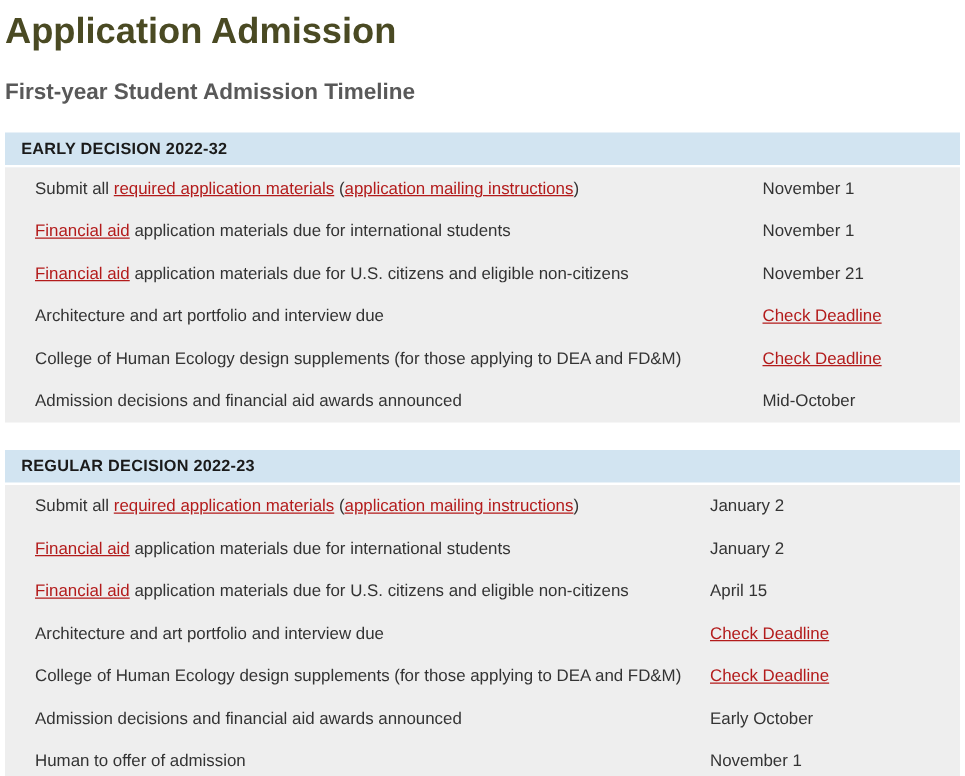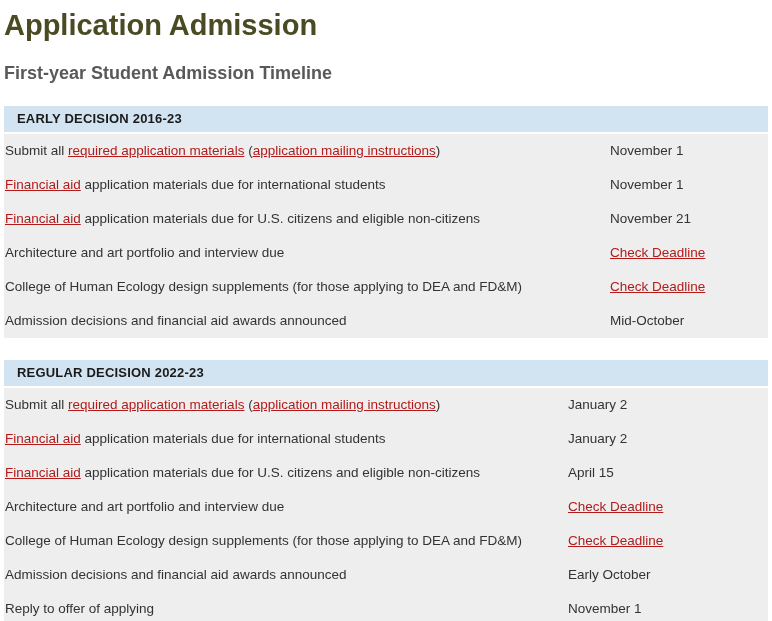--- a/index.html
+++ b/index.html
@@ -47,21 +47,21 @@
     background: var(--row-bg, #eeeeee);
   }
   .row {
     display: flex;
     align-items: center;
     height: 34px;
     font-size: 13.5px;
     color: var(--text-color, #333333);
   }
   .cell-label {
-    padding-left: 1px;
+    padding-left: 24px;
     box-sizing: border-box;
     white-space: nowrap;
     overflow: hidden;
   }
   .cell-date {
     box-sizing: border-box;
     white-space: nowrap;
   }
   
   .t0 .cell-label { width: 606px; }
@@ -73,21 +73,21 @@
   }
 </style>
 </head>
 <body>
 
 <div class="page">
   <h1 class="page-title">Application Admission</h1>
   <h2 class="page-subtitle">First-year Student Admission Timeline</h2>
   <div class="tables-wrap" id="tables">
       <section class="timeline-table t0">
-        <div class="table-header">EARLY DECISION 2016-23</div>
+        <div class="table-header">EARLY DECISION 2022-32</div>
         <div class="table-body">
           <div class="row">
             <div class="cell-label"><span>Submit all </span><a class="lnk">required application materials</a><span> (</span><a class="lnk">application mailing instructions</a><span>)</span></div>
             <div class="cell-date"><span>November 1</span></div>
           </div>
           <div class="row">
             <div class="cell-label"><a class="lnk">Financial aid</a><span> application materials due for international students</span></div>
             <div class="cell-date"><span>November 1</span></div>
           </div>
           <div class="row">
@@ -129,19 +129,19 @@
           </div>
           <div class="row">
             <div class="cell-label"><span>College of Human Ecology design supplements (for those applying to DEA and FD&amp;M)</span></div>
             <div class="cell-date"><a class="lnk">Check Deadline</a></div>
           </div>
           <div class="row">
             <div class="cell-label"><span>Admission decisions and financial aid awards announced</span></div>
             <div class="cell-date"><span>Early October</span></div>
           </div>
           <div class="row">
-            <div class="cell-label"><span>Reply to offer of applying</span></div>
+            <div class="cell-label"><span>Human to offer of admission</span></div>
             <div class="cell-date"><span>November 1</span></div>
           </div>
         </div>
       </section>
     </div>
 </div>
 
 </body></html>

